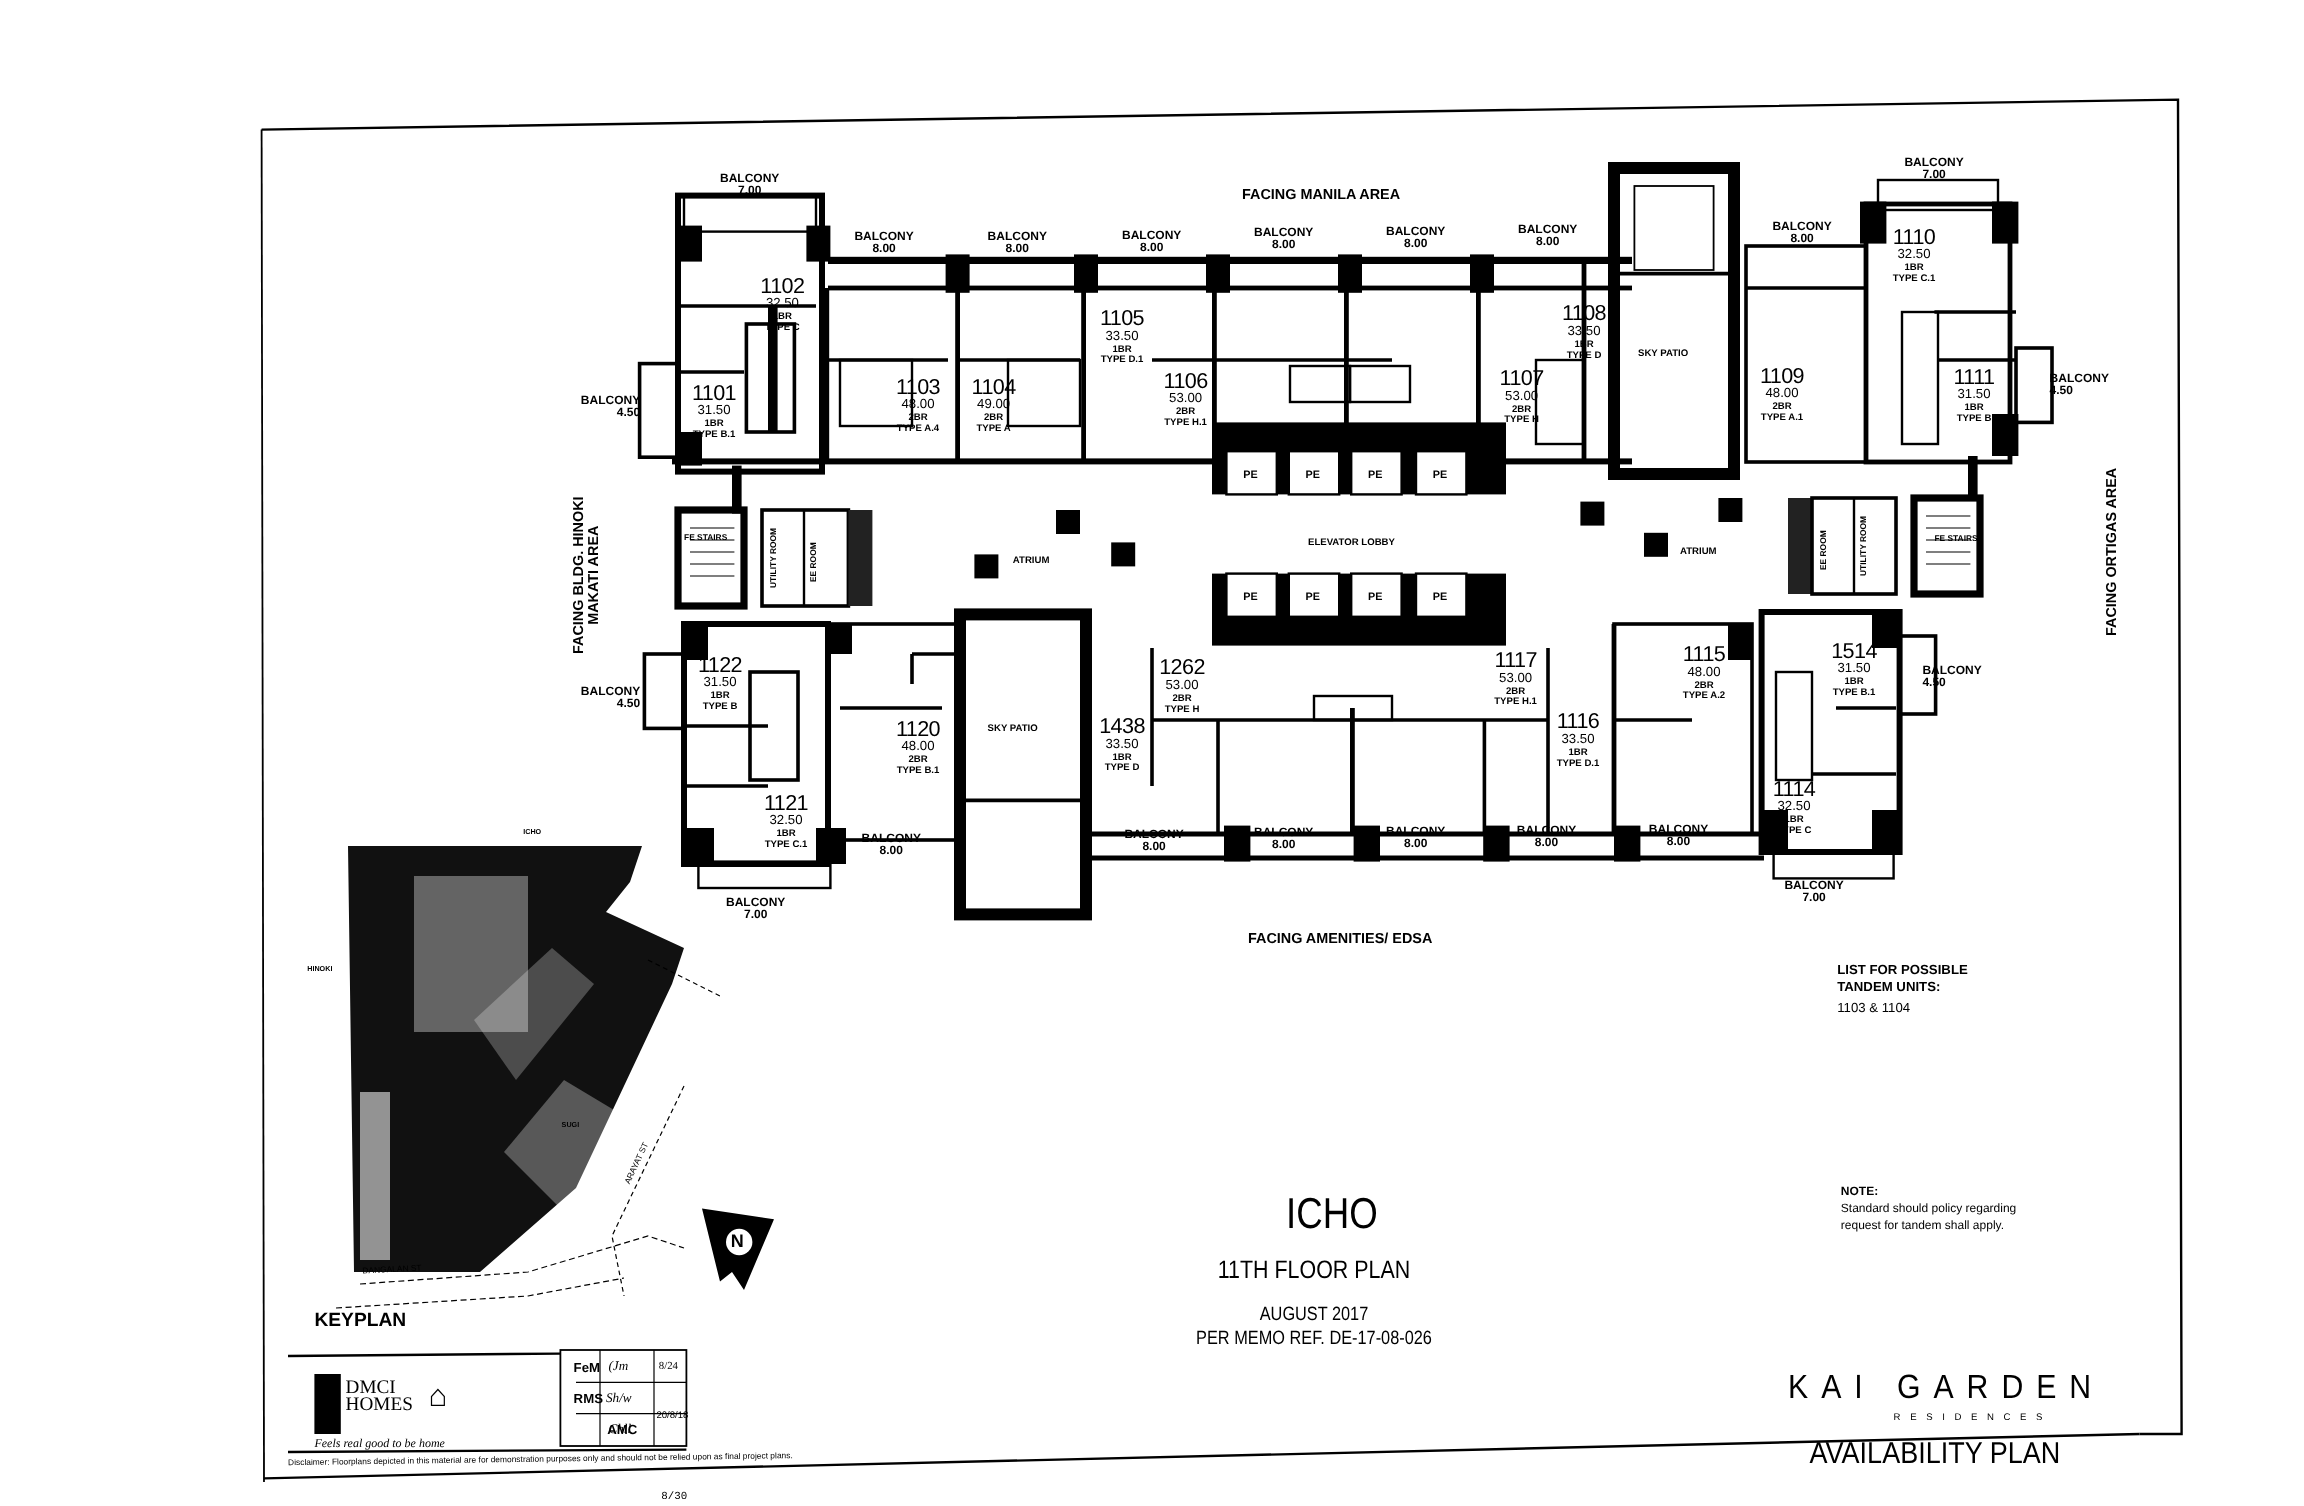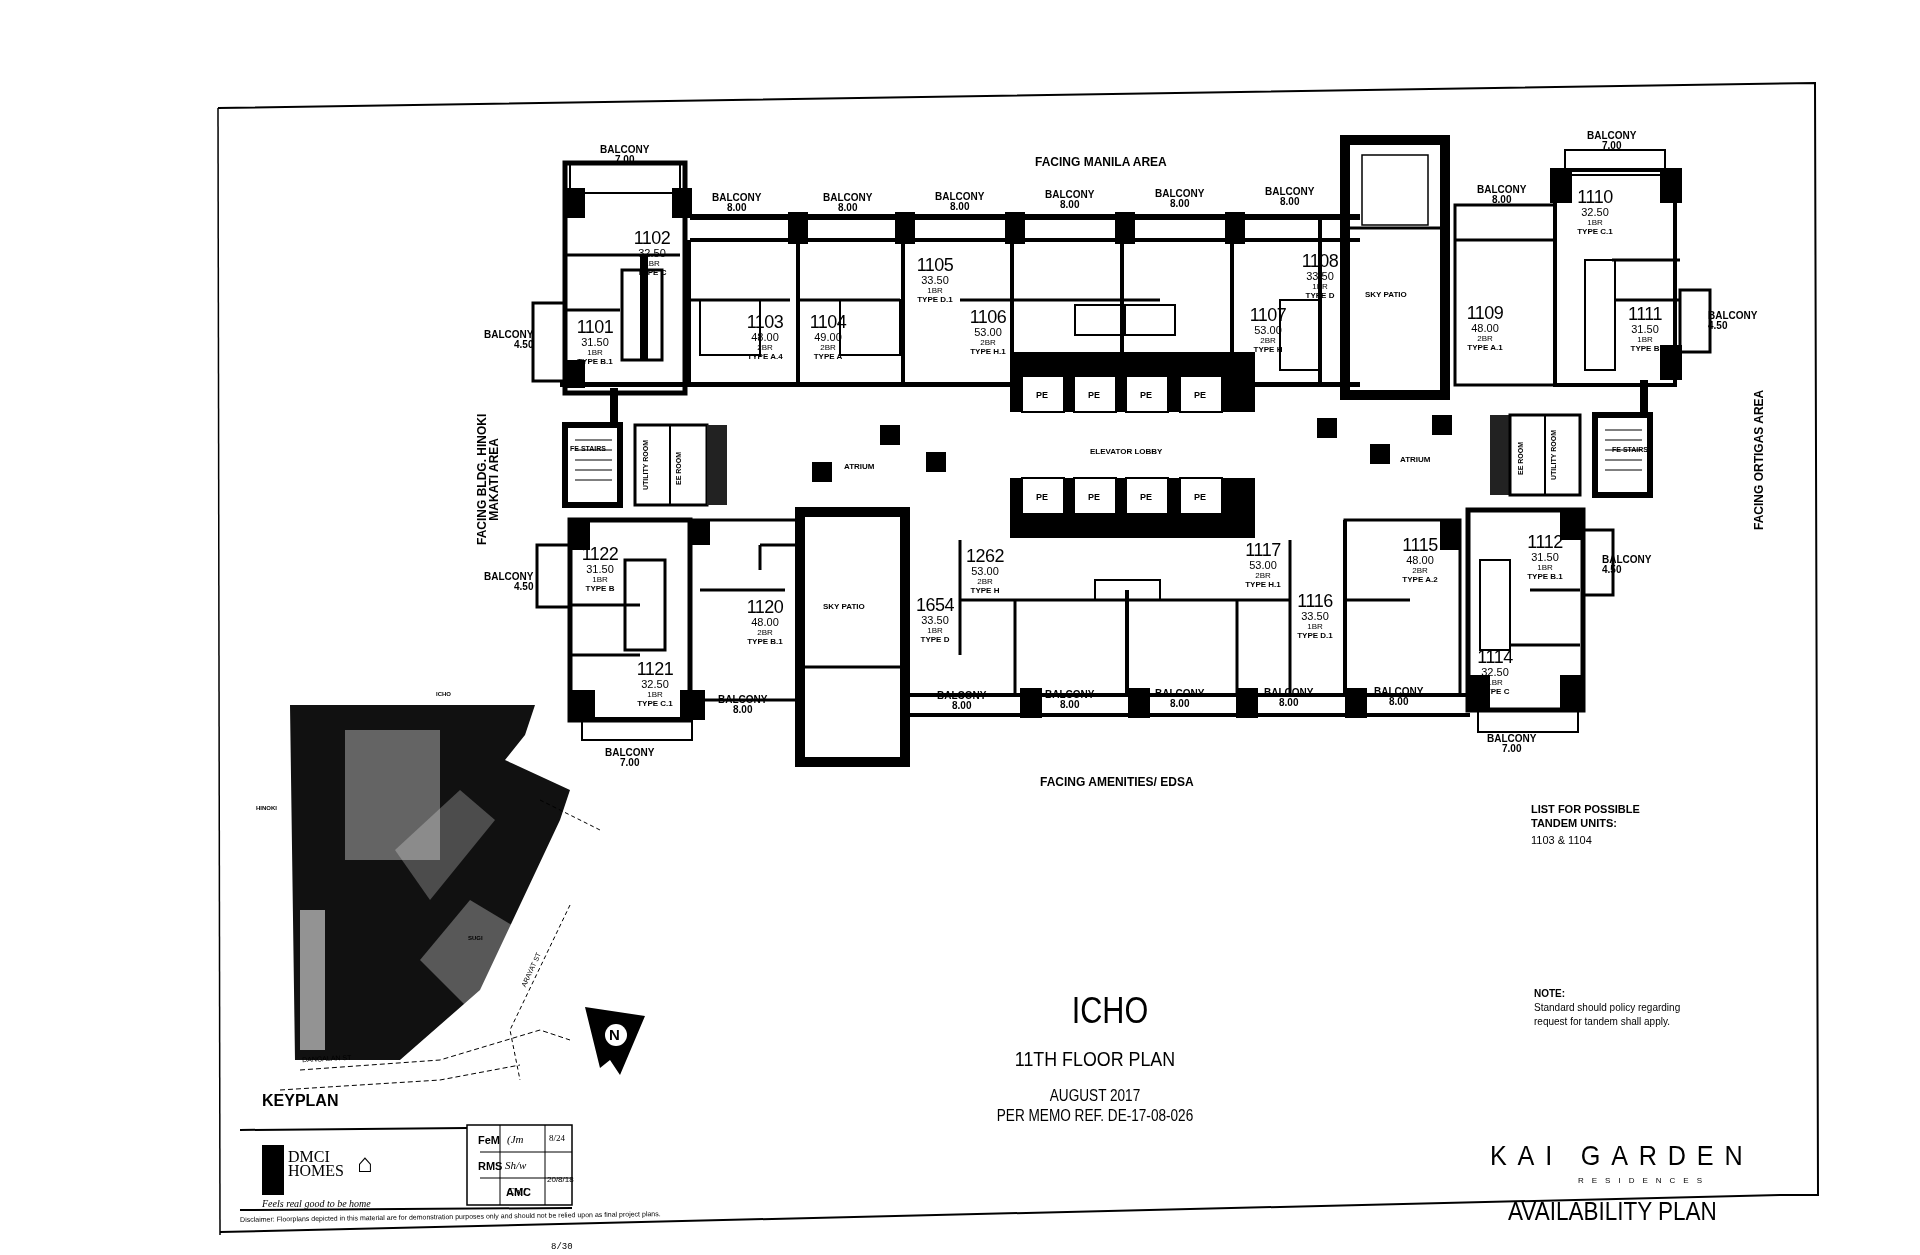--- a/index.html
+++ b/index.html
@@ -4,21 +4,21 @@
 <style>
   html,body{margin:0;padding:0;background:#fff;}
   body{width:1920px;height:1255px;position:relative;overflow:hidden;font-family:"Liberation Sans",sans-serif;color:#000;}
   .abs{position:absolute;}
   svg.plan{position:absolute;left:0;top:0;}
   .bal{position:absolute;font-size:10px;line-height:10px;font-weight:bold;text-align:center;white-space:nowrap;}
   .bal span{display:block;}
   .unit{position:absolute;text-align:center;white-space:nowrap;line-height:1;}
   .unit .no{font-size:18px;font-weight:normal;letter-spacing:-0.5px;display:block;}
   .unit .area{font-size:11px;font-weight:normal;display:block;margin-top:1px;}
-  .unit .br{font-size:8px;font-weight:normal;display:block;margin-top:1px;}
+  .unit .br{font-size:8px;font-weight:bold;display:block;margin-top:1px;}
   .unit .type{font-size:8px;font-weight:bold;display:block;margin-top:1px;}
   .pe{position:absolute;font-size:9px;font-weight:bold;}
   .facing{position:absolute;font-weight:bold;font-size:12px;white-space:nowrap;}
   .vert{transform:rotate(-90deg);transform-origin:left top;}
   .small{position:absolute;font-size:9px;font-weight:bold;white-space:nowrap;}
 </style>
 </head>
 <body>
 
 <svg class="plan" width="1920" height="1255" viewBox="0 0 1920 1255">
@@ -350,21 +350,21 @@
     <span class="br">1BR</span>
     <span class="type">TYPE C.1</span>
   </div>
 <div class="unit" style="left:1615px;top:305px;width:60px;">
     <span class="no">1111</span>
     <span class="area">31.50</span>
     <span class="br">1BR</span>
     <span class="type">TYPE B</span>
   </div>
 <div class="unit" style="left:1515px;top:533px;width:60px;">
-    <span class="no">1112</span>
+    <span class="no">1514</span>
     <span class="area">31.50</span>
     <span class="br">1BR</span>
     <span class="type">TYPE B.1</span>
   </div>
 <div class="unit" style="left:1465px;top:648px;width:60px;">
     <span class="no">1114</span>
     <span class="area">32.50</span>
     <span class="br">1BR</span>
     <span class="type">TYPE C</span>
   </div>
@@ -386,21 +386,21 @@
     <span class="br">2BR</span>
     <span class="type">TYPE H.1</span>
   </div>
 <div class="unit" style="left:955px;top:547px;width:60px;">
     <span class="no">1262</span>
     <span class="area">53.00</span>
     <span class="br">2BR</span>
     <span class="type">TYPE H</span>
   </div>
 <div class="unit" style="left:905px;top:596px;width:60px;">
-    <span class="no">1654</span>
+    <span class="no">1438</span>
     <span class="area">33.50</span>
     <span class="br">1BR</span>
     <span class="type">TYPE D</span>
   </div>
 <div class="unit" style="left:735px;top:598px;width:60px;">
     <span class="no">1120</span>
     <span class="area">48.00</span>
     <span class="br">2BR</span>
     <span class="type">TYPE B.1</span>
   </div>

